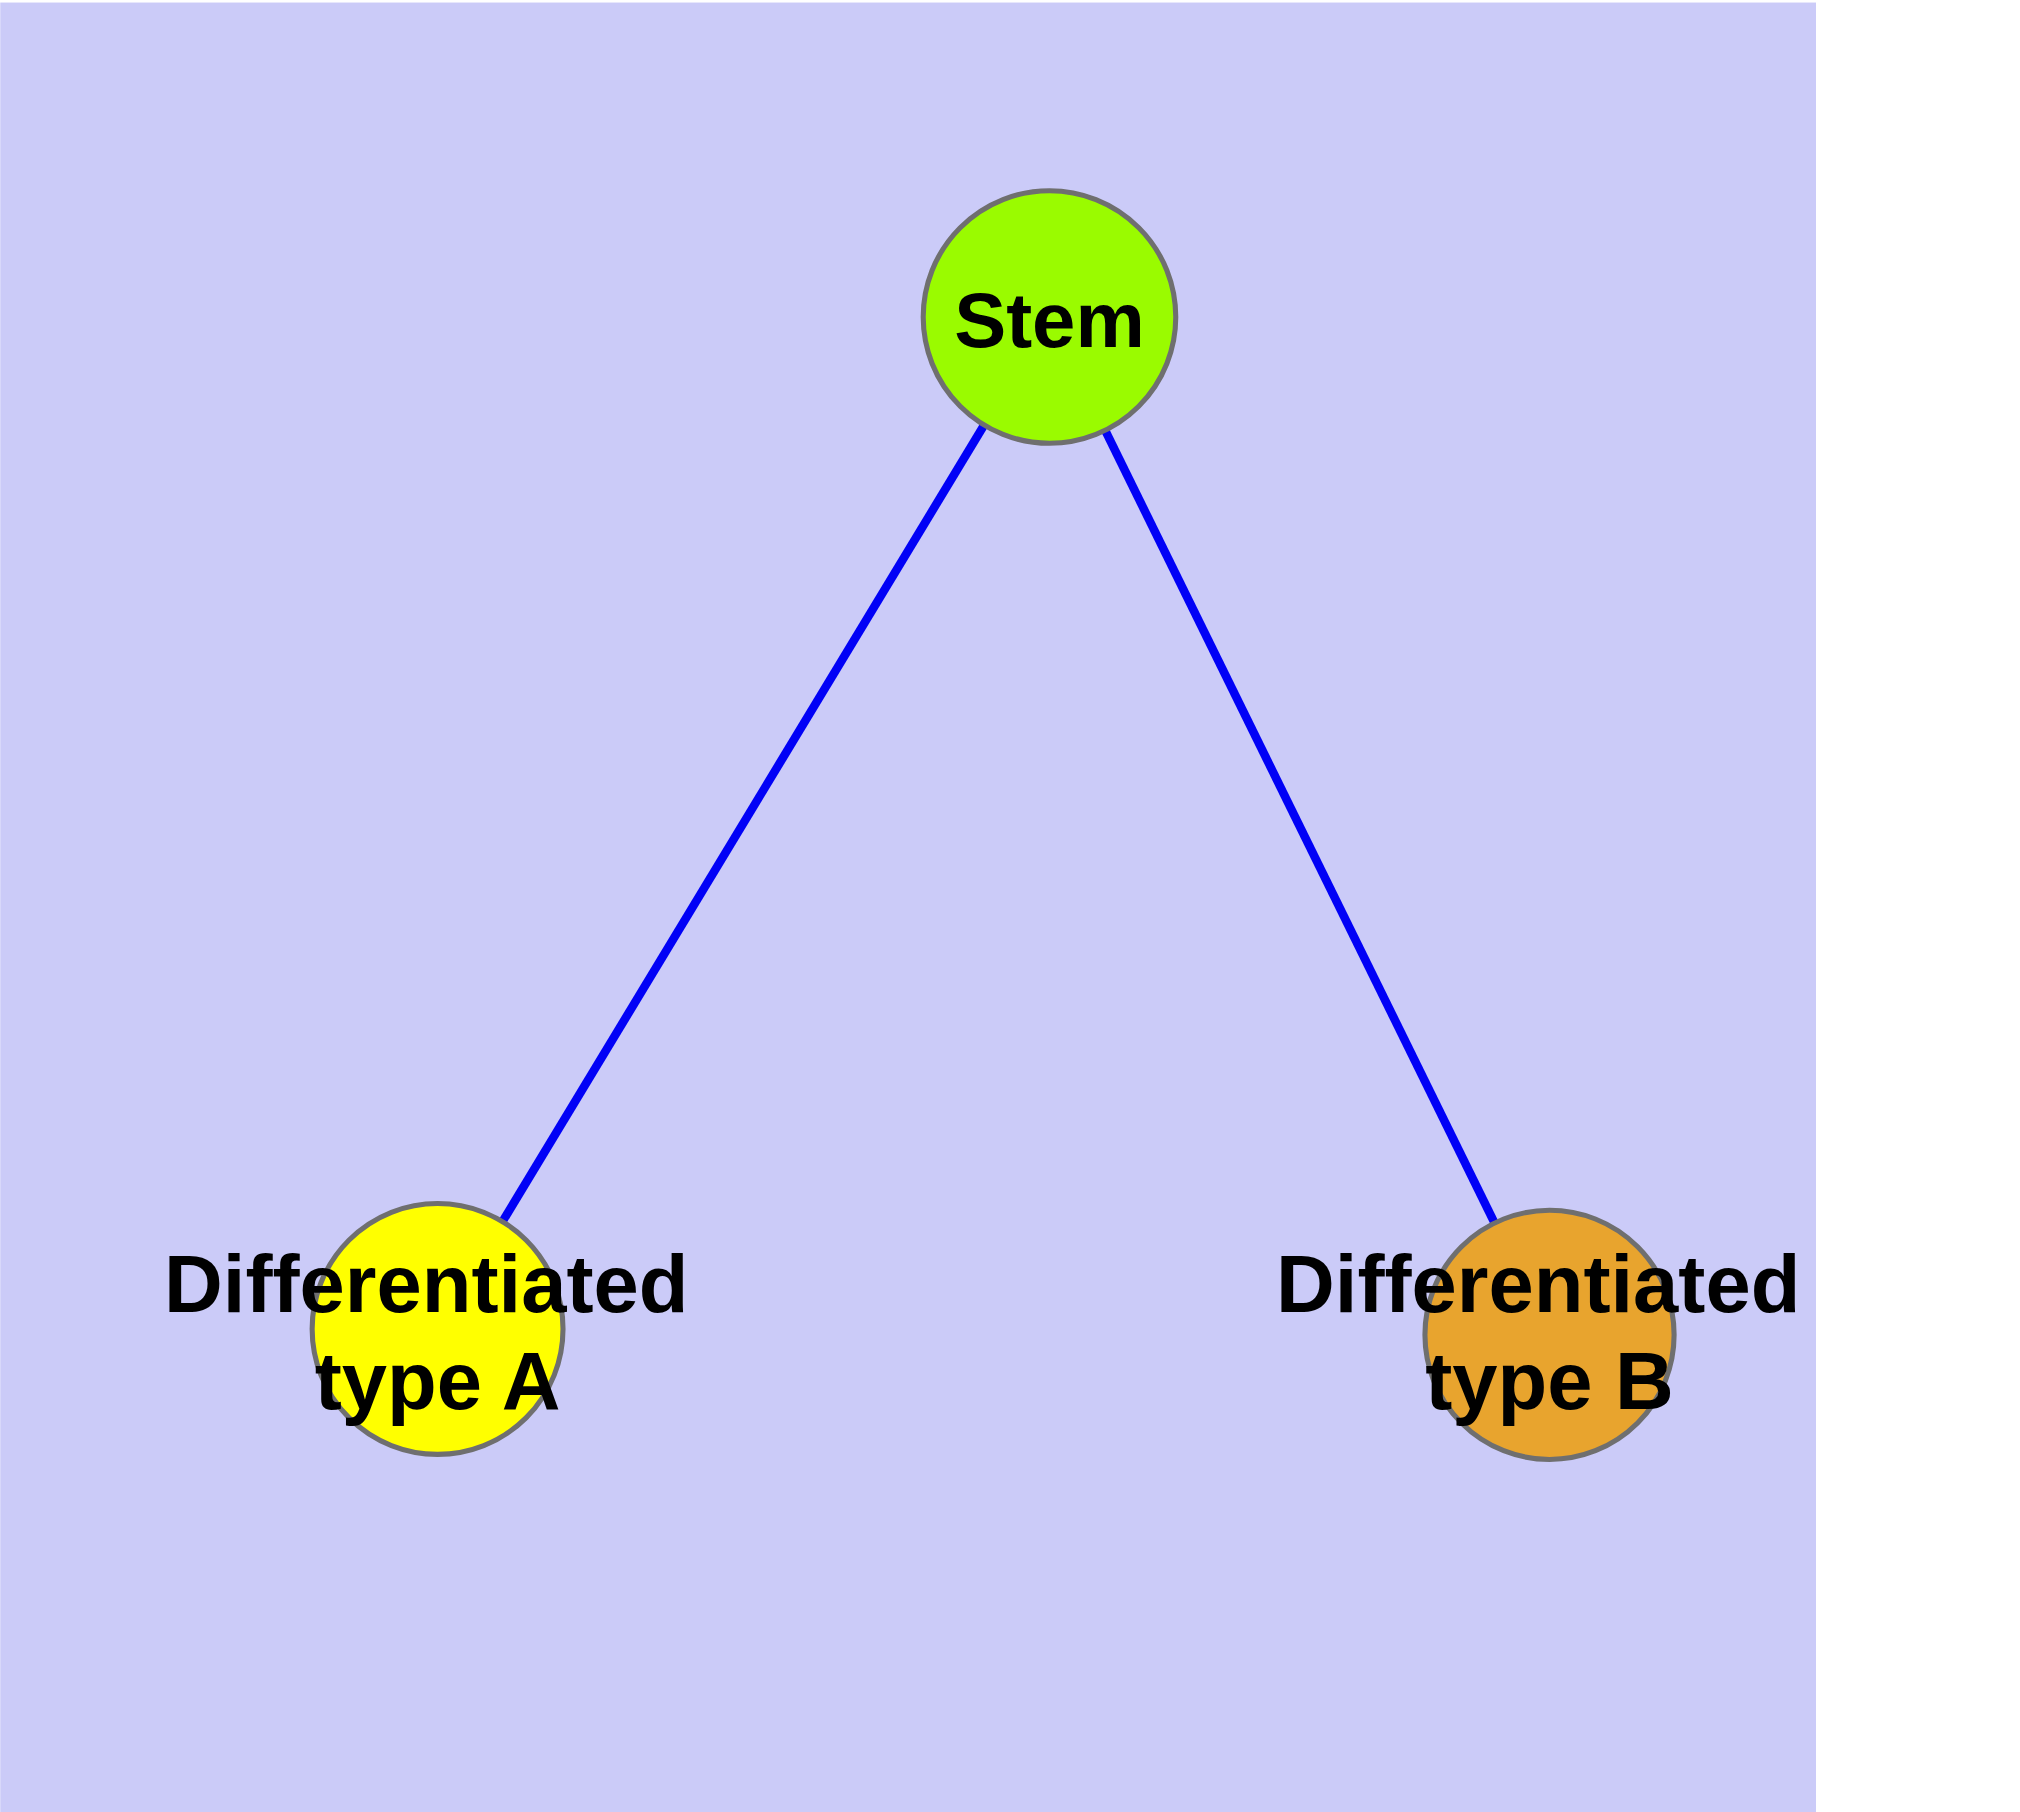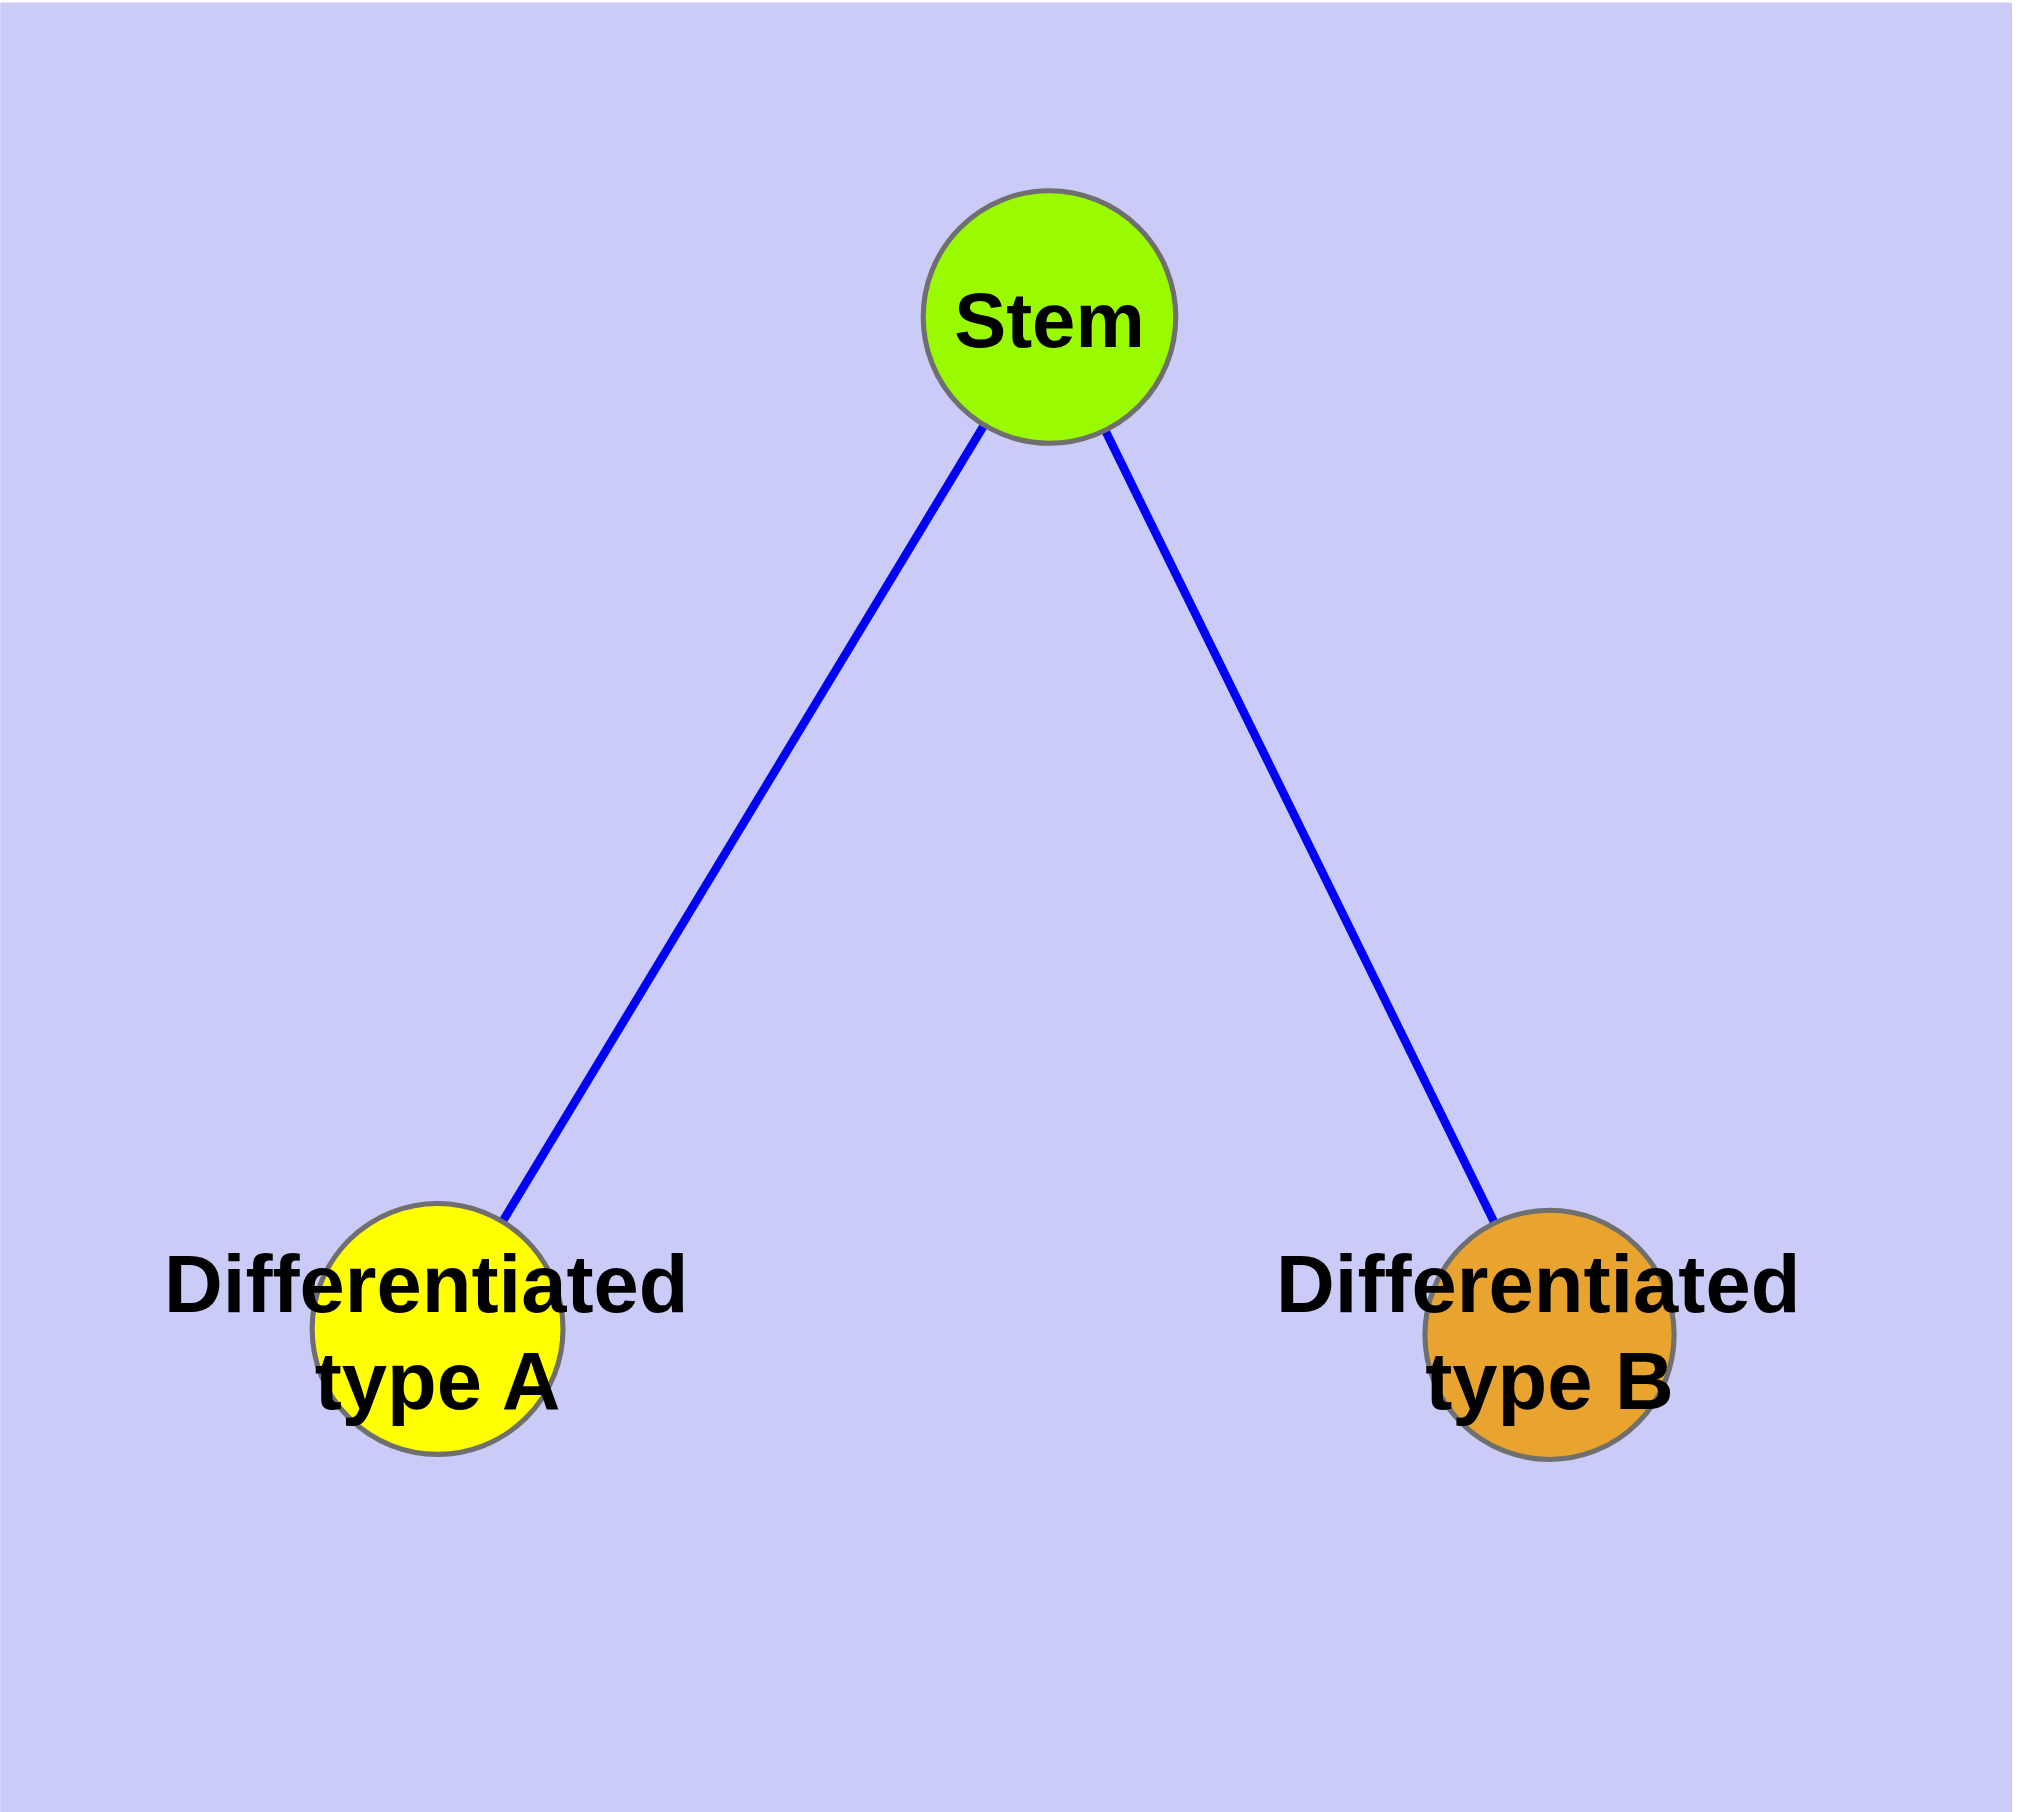--- a/index.html
+++ b/index.html
@@ -2,21 +2,21 @@
 <html style="font-size:13.6px"><head>
 <meta charset="utf-8">
 <style>
   html, body {
     margin: 0;
     padding: 0;
     background: #ffffff;
   }
   .canvas {
     position: relative;
-    width: 2012px;
+    width: 1816px;
     height: 1812px;
     overflow: hidden;
     text-decoration: underline;
   }
   svg {
     display: block;
   }
   .node-circle {
     stroke-width: 6px;
   }

